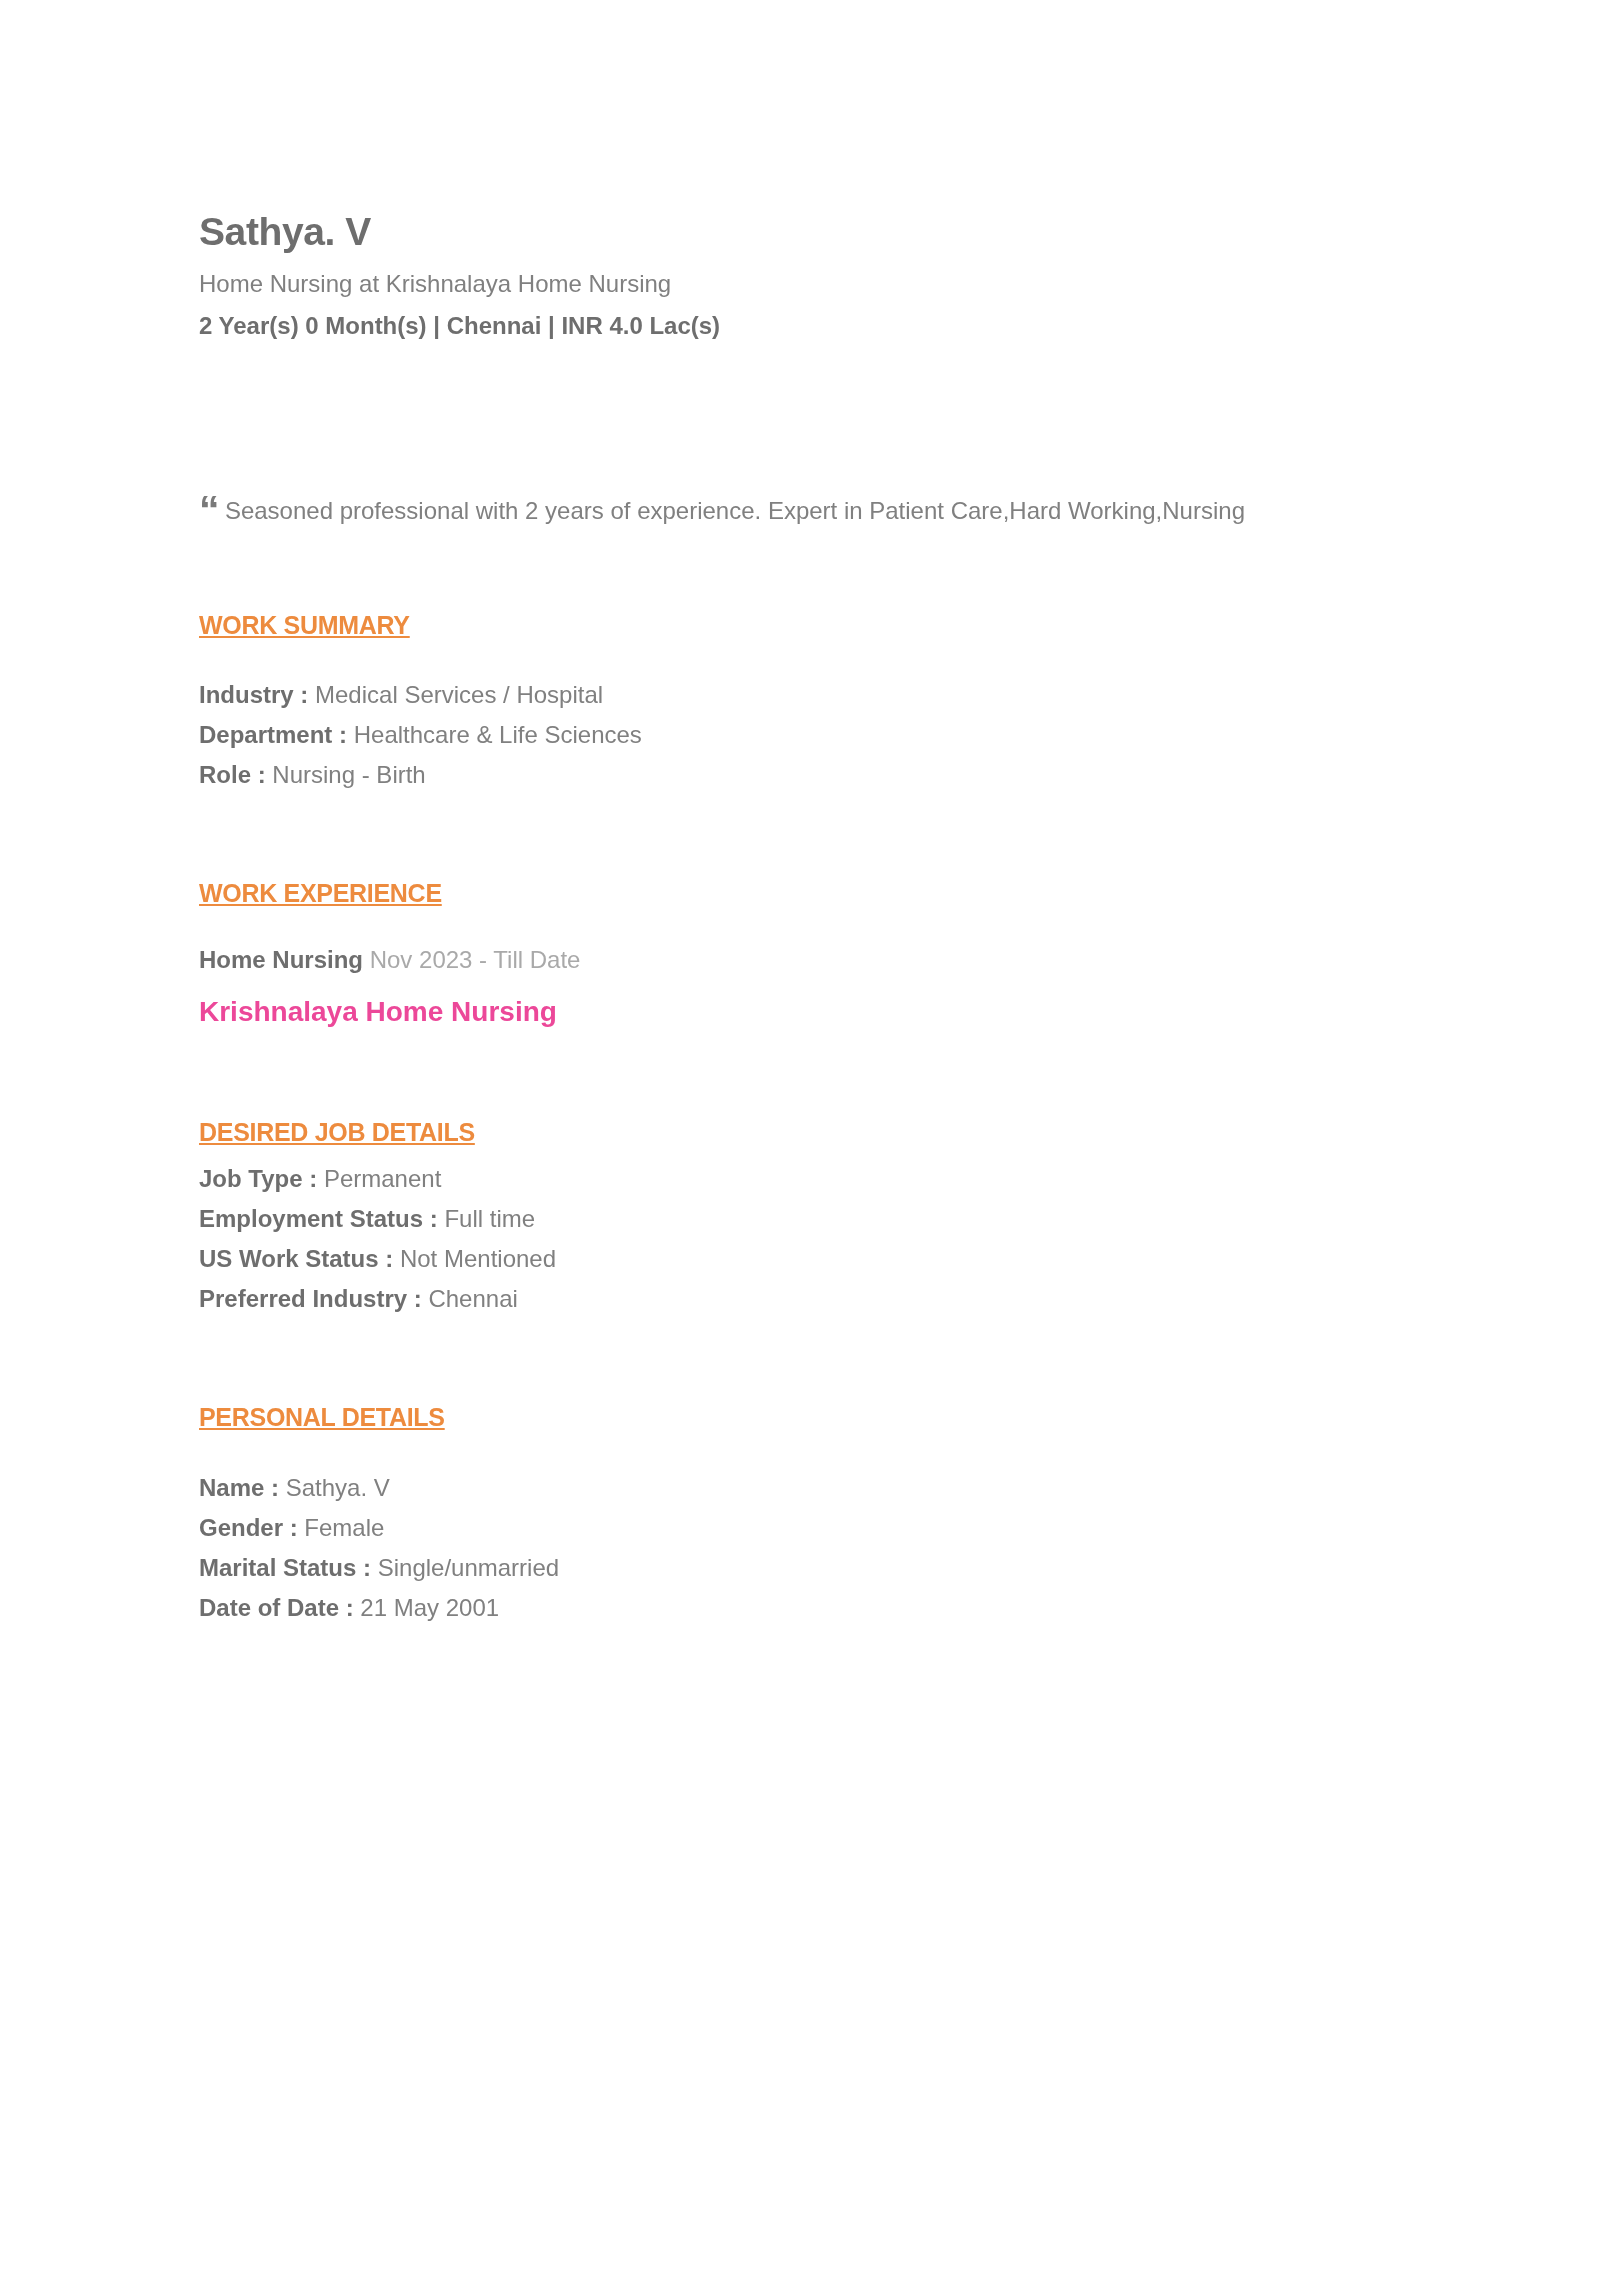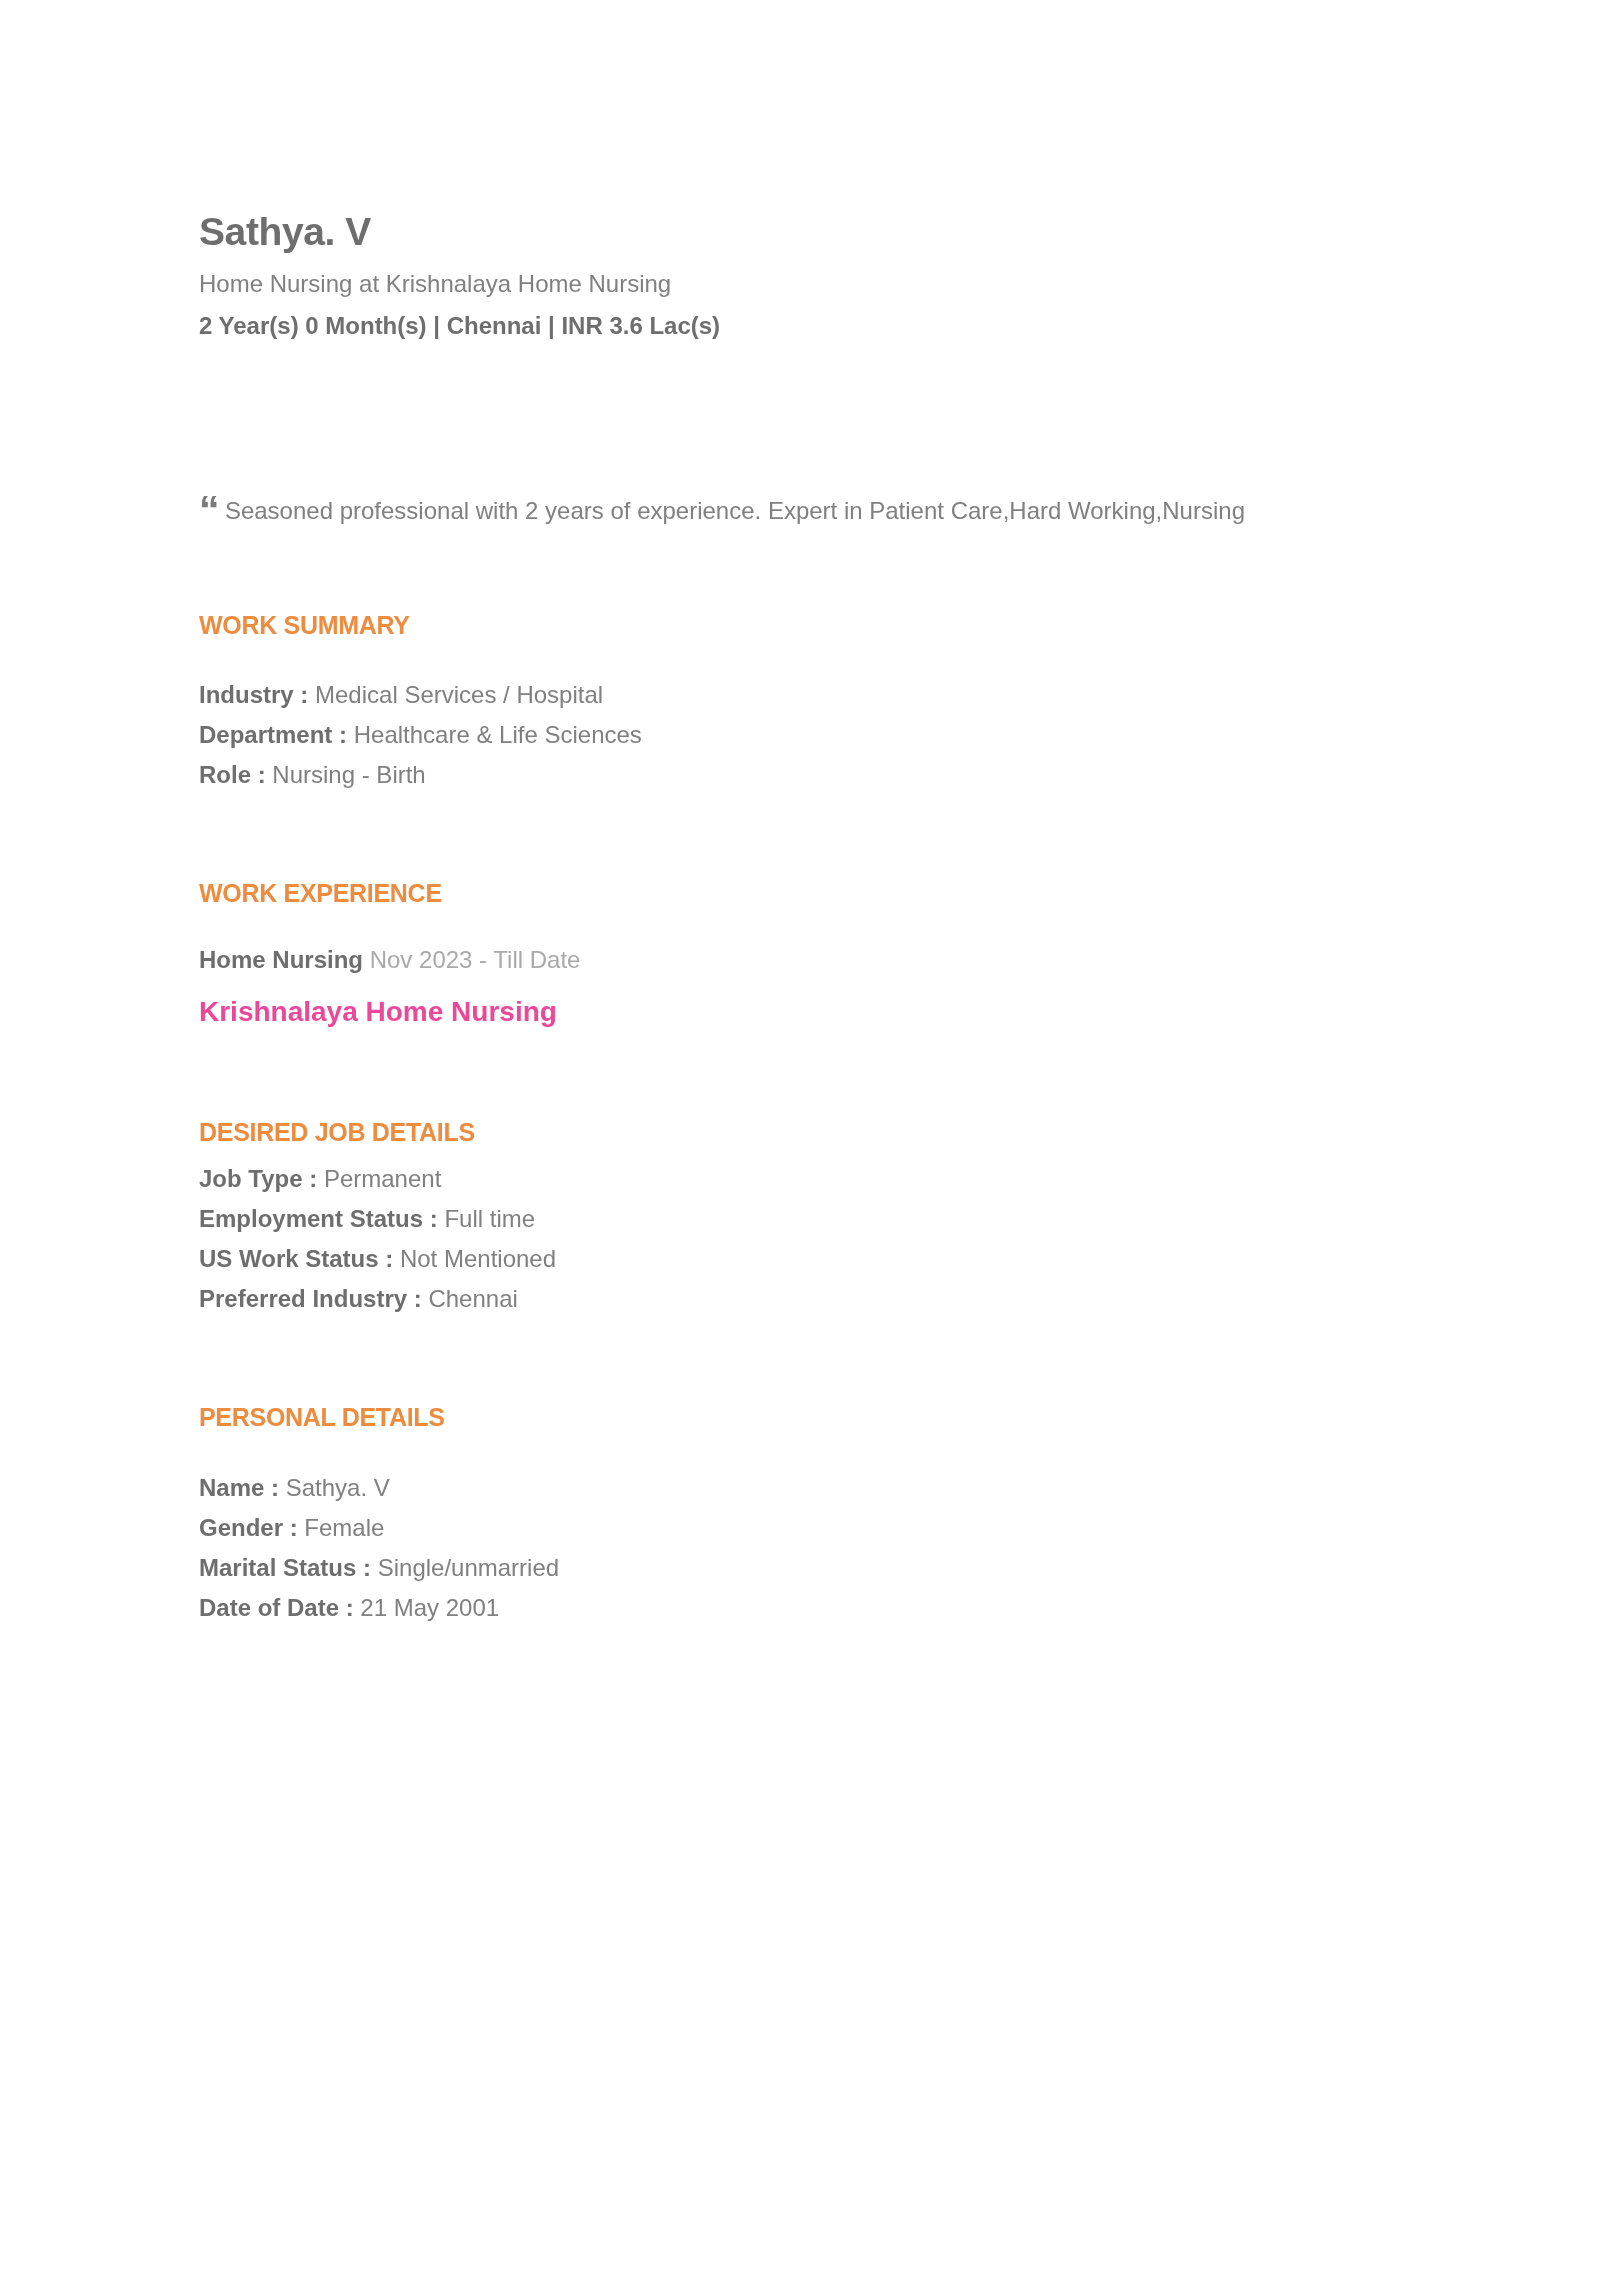--- a/index.html
+++ b/index.html
@@ -60,20 +60,21 @@
     margin-right: 5.4px;
   }
   
   .section-heading {
     font-size: 25px;
     font-weight: bold;
     color: #ed8b3e;
     letter-spacing: -0.3px;
     margin: 0;
     line-height: 1.3;
+    text-decoration: underline;
   }
   .ws-heading { margin-top: 72px; }
   .we-heading { margin-top: 82px; }
   .dj-heading { margin-top: 85px; }
   .pd-heading { margin-top: 82px; }
 
   .detail-rows {
     margin-top: 34px;
   }
   .detail-rows.tight {
@@ -116,21 +117,21 @@
   }
 </style>
 </head>
 <body>
 
 <div class="page">
   <div class="content">
 
     <h1 class="name">Sathya. V</h1>
     <p class="subtitle">Home Nursing at Krishnalaya Home Nursing</p>
-    <p class="info-line">2 Year(s) 0 Month(s) | Chennai | INR 3.6 Lac(s)</p>
+    <p class="info-line">2 Year(s) 0 Month(s) | Chennai | INR 4.0 Lac(s)</p>
 
     <div class="quote"><span class="quote-mark">“</span><span>Seasoned professional with 2 years of experience. Expert in Patient Care,Hard Working,Nursing</span></div>
 
     <h2 class="section-heading ws-heading">WORK SUMMARY</h2>
     <div class="detail-rows">
       <div class="detail-row">
         <span class="detail-label">Industry :</span>
         <span>Medical Services / Hospital</span>
       </div>
       <div class="detail-row">

